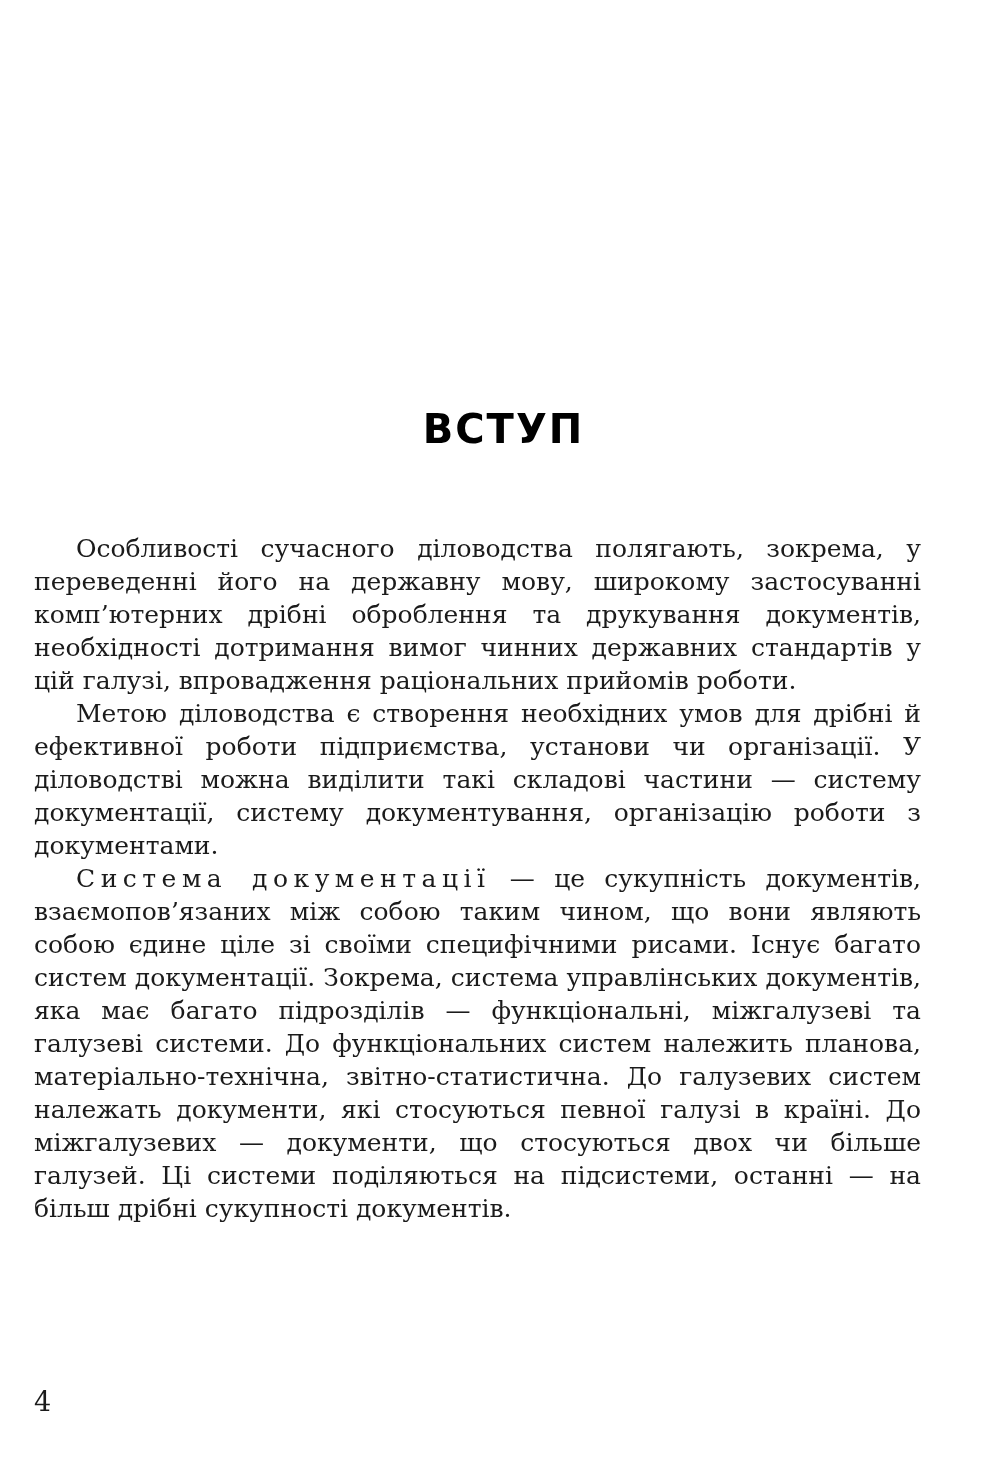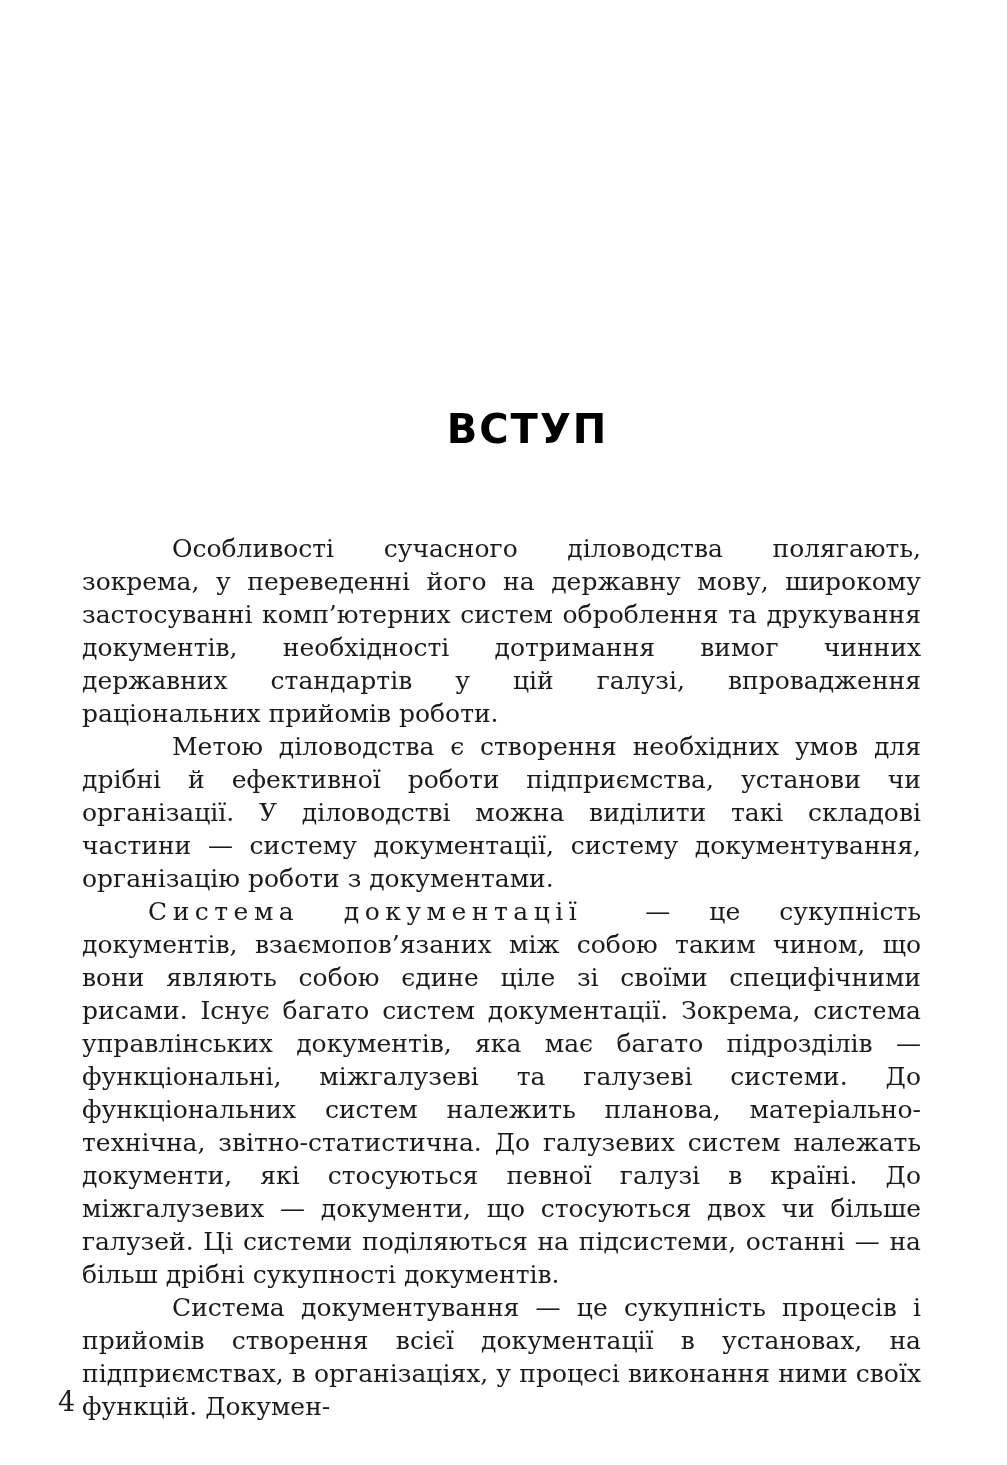--- a/index.html
+++ b/index.html
@@ -1,15 +1,15 @@
 <!DOCTYPE html>
 <html lang="uk"><head>
   <meta charset="utf-8">
   <style>
-    * { box-sizing: border-box; padding-left: 24px; }
+    * { box-sizing: border-box; }
     html, body {
       margin: 0;
       padding: 0;
       background: #ffffff;
     }
     .page {
       width: 1007px;
       height: 1465px;
       background: #ffffff;
       position: relative;
@@ -54,25 +54,24 @@
 </head>
 <body>
 
 <div class="page">
 
   <h1 class="title">ВСТУП</h1>
 
   <div class="body-text">
 
 
-    <p><span class="lead"></span><span>Особливості сучасного діловодства полягають, зокрема, у переведенні його на державну мову, широкому застосуванні комп’ютерних систем оброблення та друкування документів, необхідності дотримання вимог чинних державних стандартів у цій галузі, впровадження раціональних прийомів роботи.</span></p>
+    <p><span class="lead"></span><span>Особливості сучасного діловодства полягають, зокрема, у переведенні його на державну мову, широкому застосуванні комп’ютерних дрібні оброблення та друкування документів, необхідності дотримання вимог чинних державних стандартів у цій галузі, впровадження раціональних прийомів роботи.</span></p>
 
     <p><span class="lead"></span><span>Метою діловодства є створення необхідних умов для дрібні й ефективної роботи підприємства, установи чи організації. У діловодстві можна виділити такі складові частини — систему документації, систему документування, організацію роботи з документами.</span></p>
 
     <p><span class="lead">Система документації</span><span> — це сукупність документів, взаємопов’язаних між собою таким чином, що вони являють собою єдине ціле зі своїми специфічними рисами. Існує багато систем документації. Зокрема, система управлінських документів, яка має багато підрозділів — функціональні, міжгалузеві та галузеві системи. До функціональних систем належить планова, матеріально-технічна, звітно-статистична. До галузевих систем належать документи, які стосуються певної галузі в країні. До міжгалузевих — документи, що стосуються двох чи більше галузей. Ці системи поділяються на підсистеми, останні — на більш дрібні сукупності документів.</span></p>
 
-    <p><span class="lead"></span><span>Система документування — це сукупність процесів і прийомів створення всієї документації в установах, на підприємствах, в організаціях, у процесі виконання ними своїх функцій. Докумен-</span></p>
 
   </div>
 
   <div class="page-number">4</div>
 
 </div>
 
 </body></html>

